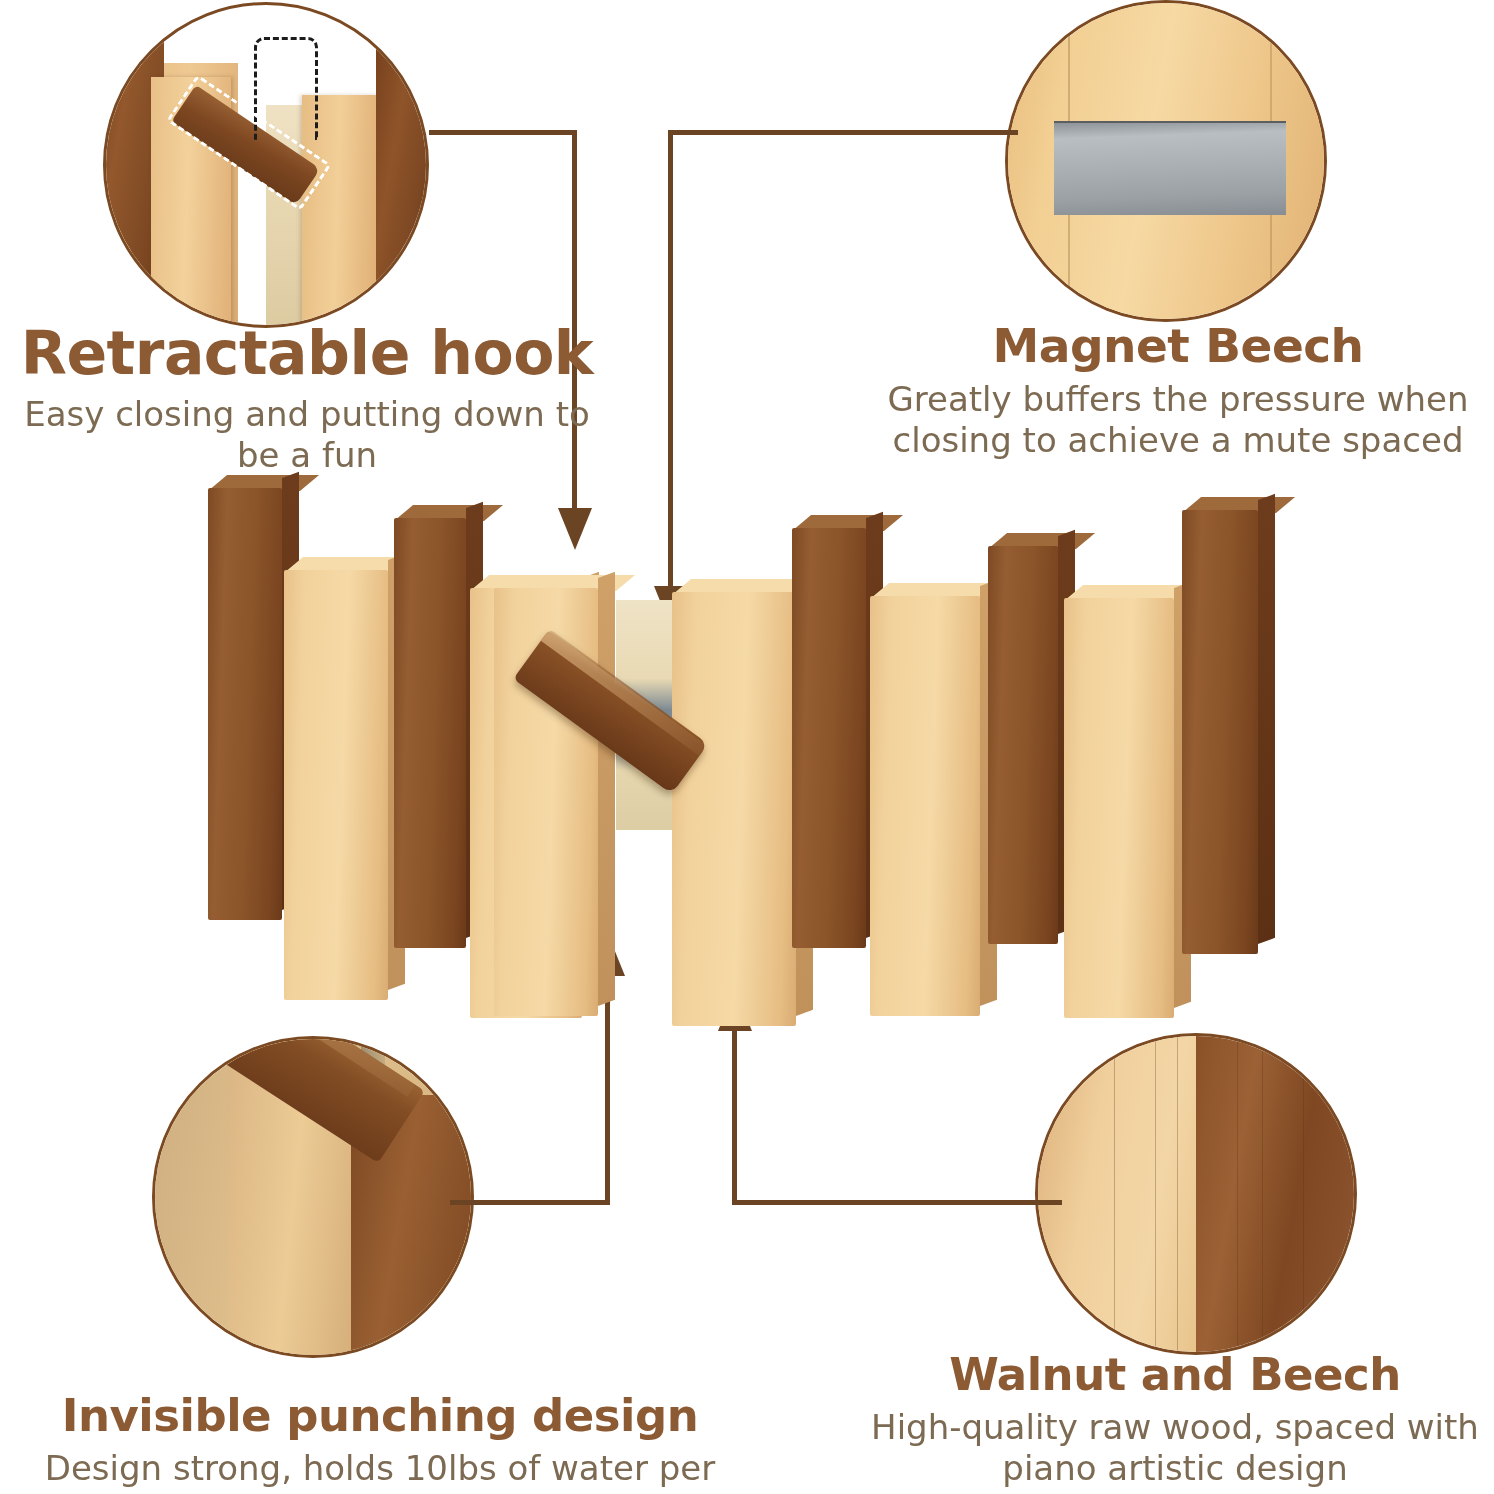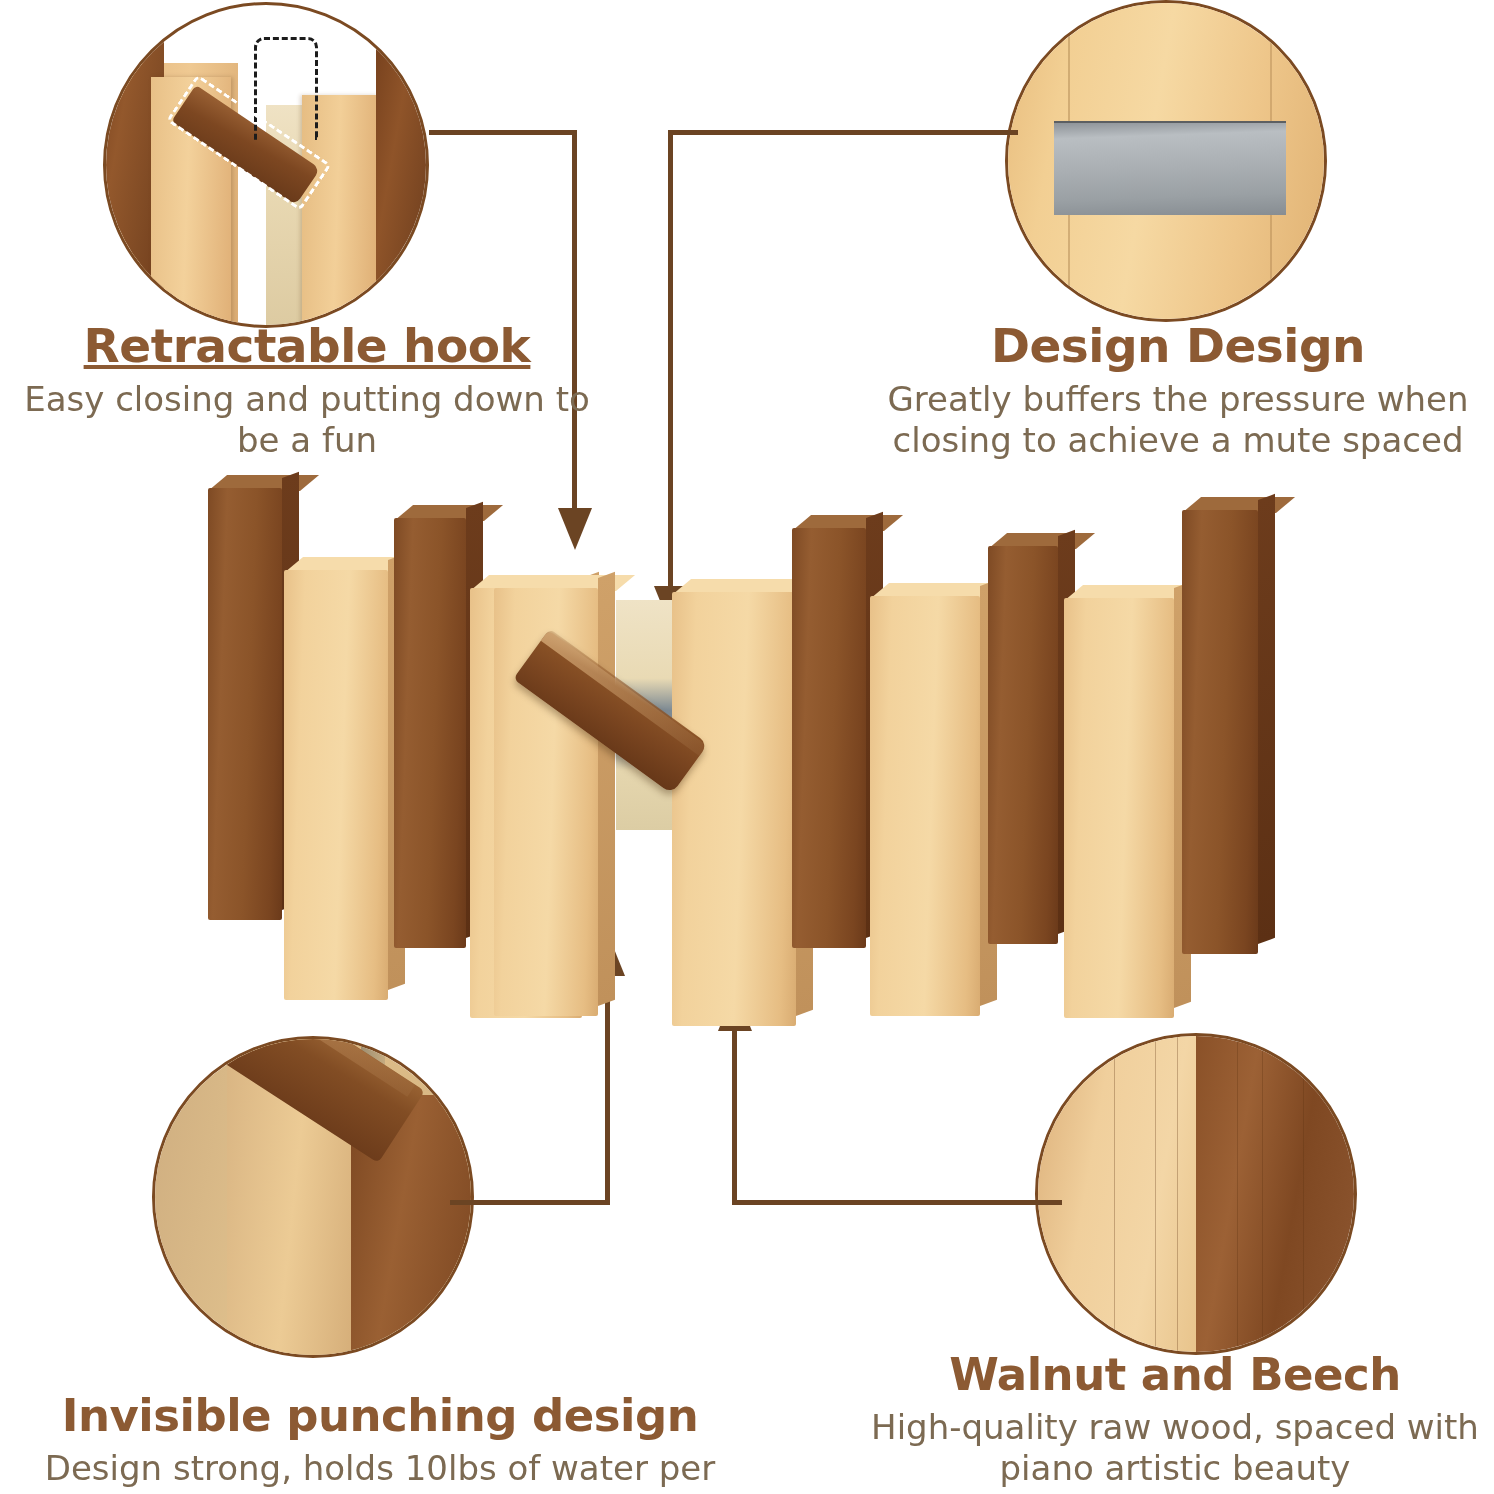--- a/index.html
+++ b/index.html
@@ -141,21 +141,21 @@
     color:#7C6A52;
     margin:6px;
     line-height:1.22;
   }
 
   #text-hook   { left: 0px;    top: 318px; width: 614px; }
   #text-magnet { left: 862px;  top: 318px; width: 632px; }
   #text-punch  { left: 0px;    top: 1348px; width: 760px; }
   #text-wood   { left: 856px;  top: 1348px; width: 638px; }
 
-  #text-hook   .feature-title { font-size: 47px; text-decoration: underline; }
+  #text-hook   .feature-title { font-size: 60px; }
   #text-magnet .feature-title { font-size: 47px; }
   #text-punch  .feature-title { font-size: 45px; margin-top: 41px; }
   #text-wood   .feature-title { font-size: 45px; }
   .feature-desc { font-size: 34px; }
 
   
   .conn { position:absolute; background:#6B4423; }
   .conn-h { height:5px; }
   .conn-v { width:5px; }
   .arrow { position:absolute; width:0; height:0; }
@@ -347,25 +347,25 @@
     <div class="hl"></div>
   </div>
 </div>
 
 <div class="feature-text" id="text-hook">
   <p class="feature-title">Retractable hook</p>
   <p class="feature-desc">Easy closing and putting down to be a fun</p>
 </div>
 
 <div class="feature-text" id="text-magnet">
-  <p class="feature-title">Design Design</p>
+  <p class="feature-title">Magnet Beech</p>
   <p class="feature-desc">Greatly buffers the pressure when closing to achieve a mute spaced</p>
 </div>
 
 <div class="feature-text" id="text-punch">
   <p class="feature-title">Invisible punching design</p>
   <p class="feature-desc">Design strong, holds 10lbs of water per hook and looks great overall</p>
 </div>
 
 <div class="feature-text" id="text-wood">
   <p class="feature-title">Walnut and Beech</p>
-  <p class="feature-desc">High-quality raw wood, spaced with piano artistic beauty</p>
+  <p class="feature-desc">High-quality raw wood, spaced with piano artistic design</p>
 </div>
 
 </body></html>

